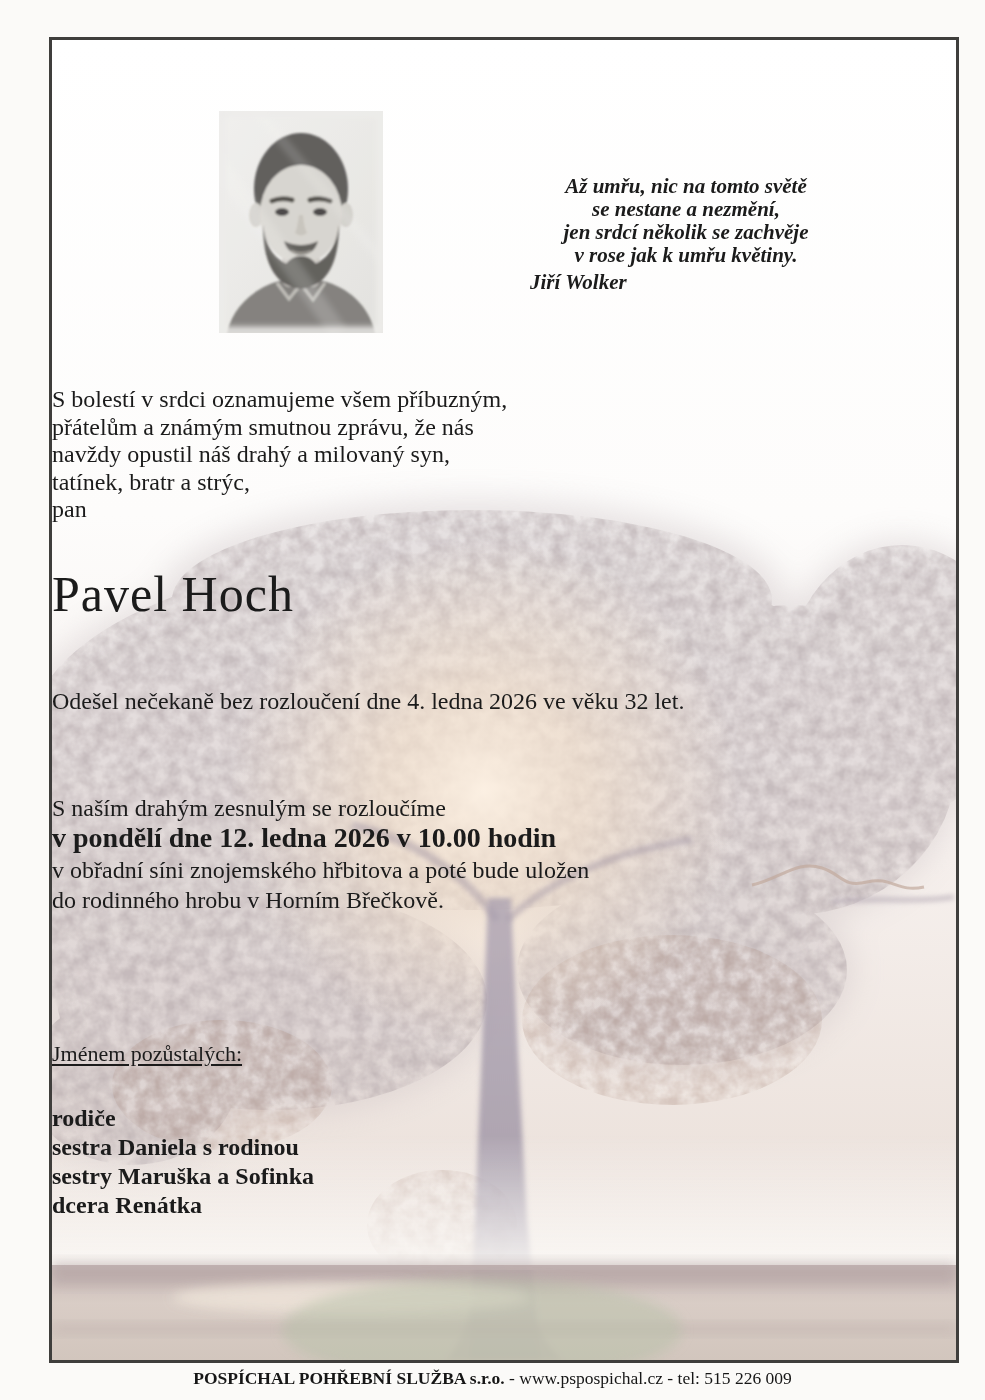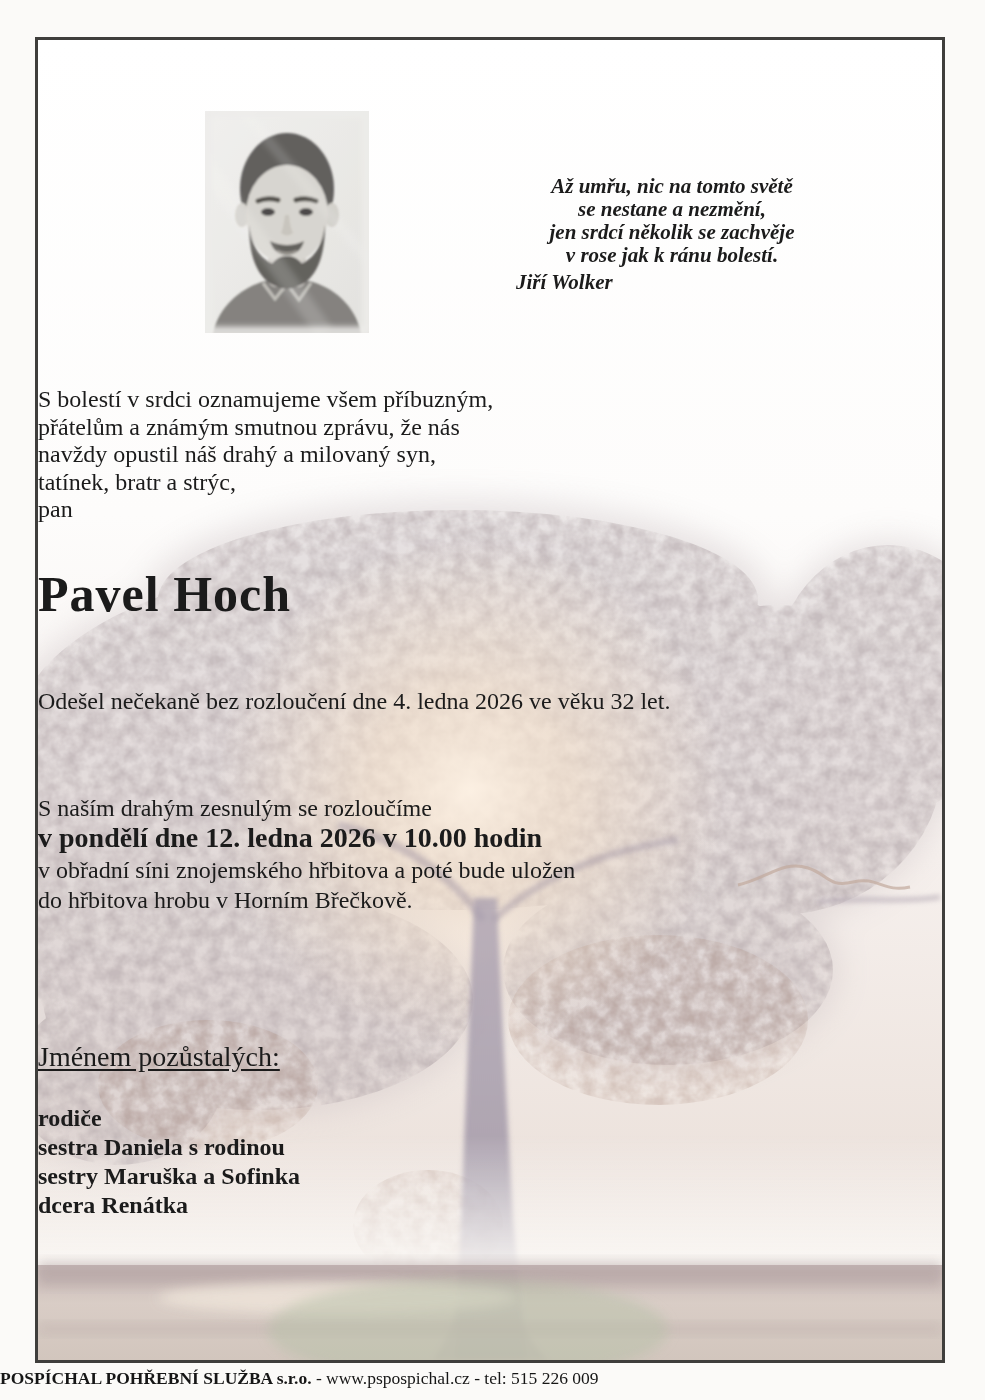--- a/index.html
+++ b/index.html
@@ -4,57 +4,57 @@
 <style>
   html,body { margin:0; padding:0; }
   body {
     width:985px; height:1400px; position:relative;
     background:#fbfaf8;
     font-family:"Liberation Serif","DejaVu Serif",serif;
     color:#1b1b1b;
     overflow:hidden;
   }
   .card {
-    position:absolute; left:35px; top:37px; width:910px; height:1326px;
+    position:absolute; left:49px; top:37px; width:910px; height:1326px;
     box-sizing:border-box; border:3px solid #3f3e3c;
     background:#ffffff; overflow:hidden;
   }
   .scene { position:absolute; left:0; top:0; width:100%; height:100%; }
   .layer { position:absolute; left:0; right:0; text-align:left; }
 
   .photo {
     position:absolute; left:167px; top:71px; width:164px; height:222px;
     filter:blur(0.4px) contrast(0.96);
   }
 
   .poem {
     position:absolute; left:478px; top:135px; width:312px;
     text-align:center; font-style:italic; font-weight:bold;
     font-size:21px; line-height:23px;
   }
   .poem .author { text-align:left; padding-right:12px; margin-top:4px; }
 
   .announce { top:346px; font-size:24px; line-height:27.5px; }
-  .name     { top:525px; font-size:50px; font-weight:bold; letter-spacing:1px; }
+  .name     { top:525px; font-size:50px; font-weight:normal; letter-spacing:1px; }
   .death    { top:648px; font-size:24px;font-family:Liberation Serif, serif; }
 
   .farewell { top:755px; font-size:24px; }
   .farewell .fw1 { line-height:26px; }
   .farewell .fw2 { font-size:28px; font-weight:bold; line-height:34px; }
   .farewell .fw3 { line-height:31px; }
   .farewell .fw4 { line-height:29px; }
 
-  .surv-h { top:1001px; font-size:28px; }
+  .surv-h { top:1001px; font-size:22px; }
   .surv-h span { text-decoration:underline; text-underline-offset:3px; }
 
   .family { top:1064px; font-size:24px; font-weight:bold; line-height:29px; }
 
   .footer {
     position:absolute; left:0; right:0; top:1368px;
-    font-size:17.5px; white-space:pre; color:#161616;
+    text-align:center; font-size:17.5px; white-space:pre; color:#161616;
   }
   .footer .co { font-weight:bold; }
 </style>
 </head>
 <body>
 
 <div class="card">
 
   <svg class="scene" viewBox="0 0 904 1320" preserveAspectRatio="none" aria-hidden="true">
     <defs>
@@ -190,41 +190,41 @@
     <rect width="164" height="222" fill="#ffffff" opacity="0.14"></rect>
     <path d="M-10,40 L120,222" stroke="#ffffff" stroke-width="18" opacity="0.18" filter="url(#pblur2)"></path>
     <path d="M30,-10 L164,150" stroke="#ffffff" stroke-width="10" opacity="0.15" filter="url(#pblur2)"></path>
     <rect x="2" y="2" width="160" height="218" fill="none" stroke="#f2f1ee" stroke-width="8" filter="url(#pblur2)"></rect>
   </svg>
 
   <div class="poem">
     <div>Až umřu, nic na tomto světě</div>
     <div>se nestane a nezmění,</div>
     <div>jen srdcí několik se zachvěje</div>
-    <div>v rose jak k ránu bolestí.</div>
+    <div>v rose jak k umřu květiny.</div>
     <div class="author">Jiří Wolker</div>
   </div>
 
   <div class="layer announce">
     <div>S bolestí v srdci oznamujeme všem příbuzným,</div>
     <div>přátelům a známým smutnou zprávu, že nás</div>
     <div>navždy opustil náš drahý a milovaný syn,</div>
     <div>tatínek, bratr a strýc,</div>
     <div>pan</div>
   </div>
 
   <div class="layer name">Pavel Hoch</div>
 
   <div class="layer death">Odešel nečekaně bez rozloučení dne 4. ledna 2026 ve věku 32 let.</div>
 
   <div class="layer farewell">
     <div class="fw1">S naším drahým zesnulým se rozloučíme</div>
     <div class="fw2">v pondělí dne 12. ledna 2026 v 10.00 hodin</div>
     <div class="fw3">v obřadní síni znojemského hřbitova a poté bude uložen</div>
-    <div class="fw4">do hřbitova hrobu v Horním Břečkově.</div>
+    <div class="fw4">do rodinného hrobu v Horním Břečkově.</div>
   </div>
 
   <div class="layer surv-h">
     <span>Jménem pozůstalých:</span>
   </div>
 
   <div class="layer family">
     <div>rodiče</div>
     <div>sestra Daniela s rodinou</div>
     <div>sestry Maruška a Sofinka</div>

